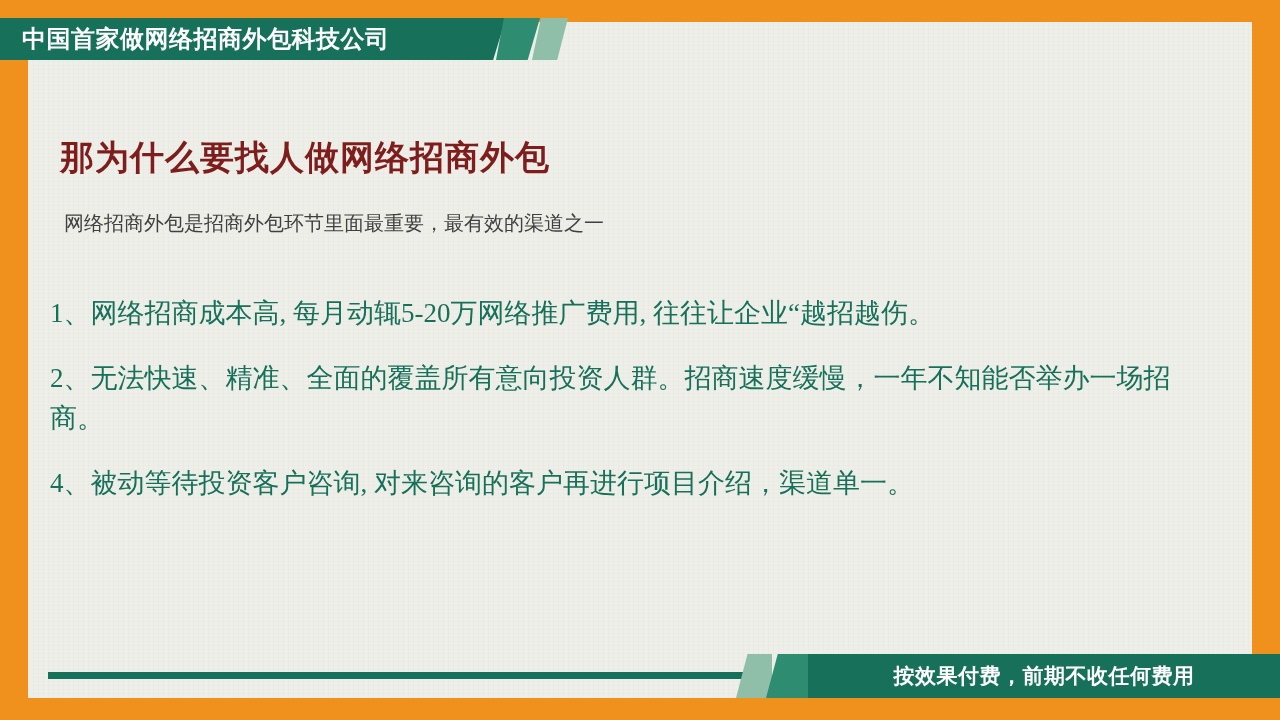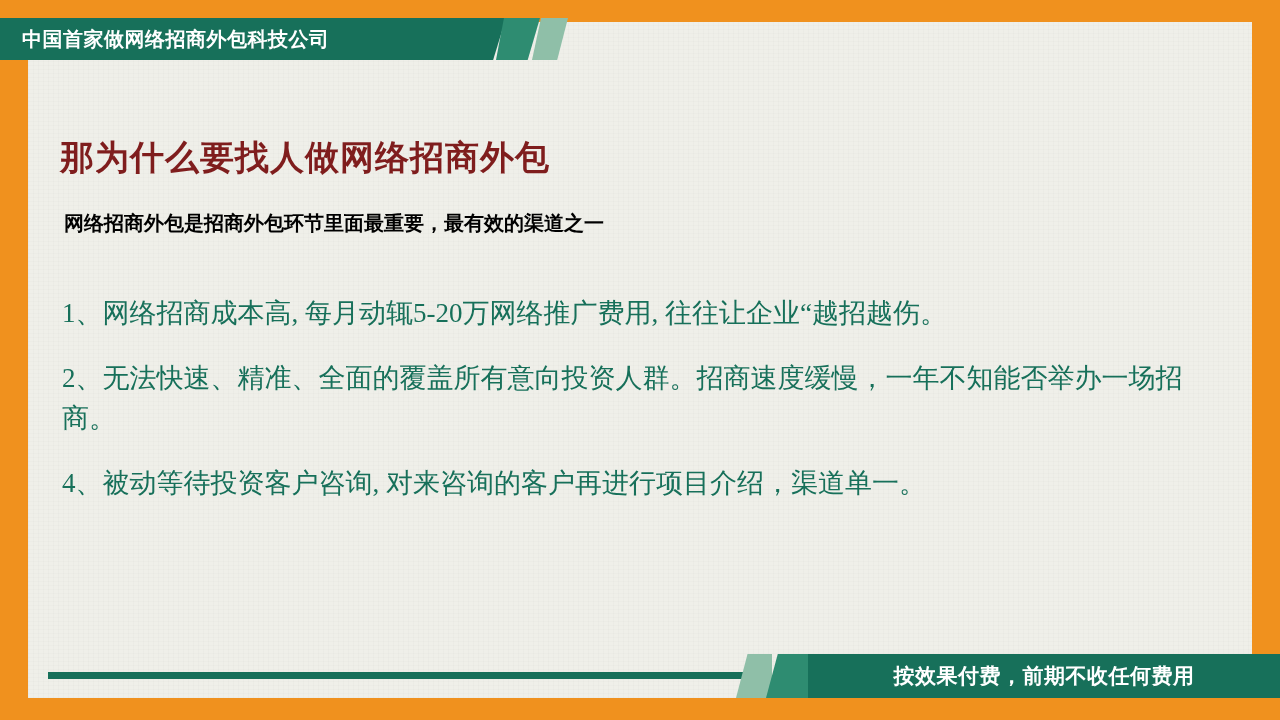--- a/index.html
+++ b/index.html
@@ -41,21 +41,21 @@
     height: 42px;
     width: 460px;
     background: #17705A;
     display: flex;
     align-items: center;
     padding-left: 22px;
     box-sizing: border-box;
   }
   .top-banner-text {
     color: #FFFFFF;
-    font-size: 20px;
+    font-size: 24px;
     font-weight: bold;
     letter-spacing: 0.5px;
     white-space: nowrap;
   }
   
   .ribbon-tail-1 {
     position: absolute;
     left: 460px;
     top: 18px;
     width: 46px;
@@ -89,31 +89,31 @@
     top: 135px;
     color: #7f1d1d;
     font-size: 34px;
     font-weight: bold;
     letter-spacing: 1px;
   }
   .subtitle {
     position: absolute;
     left: 64px;
     top: 208px;
-    color: #000000;
+    color: #404040;
     font-size: 20px;
-    font-weight: bold;
+    font-weight: normal;
     line-height: 30px;
   }
   .subtitle div { white-space: nowrap; }
 
   
   .body-list {
     position: absolute;
-    left: 62px;
+    left: 50px;
     top: 293px;
     width: 1130px;
     color: #17705A;
     font-family: "Liberation Serif", serif;
     font-size: 27px;
     line-height: 40px;
   }
   .body-item {
     margin-bottom: 25px;
   }

